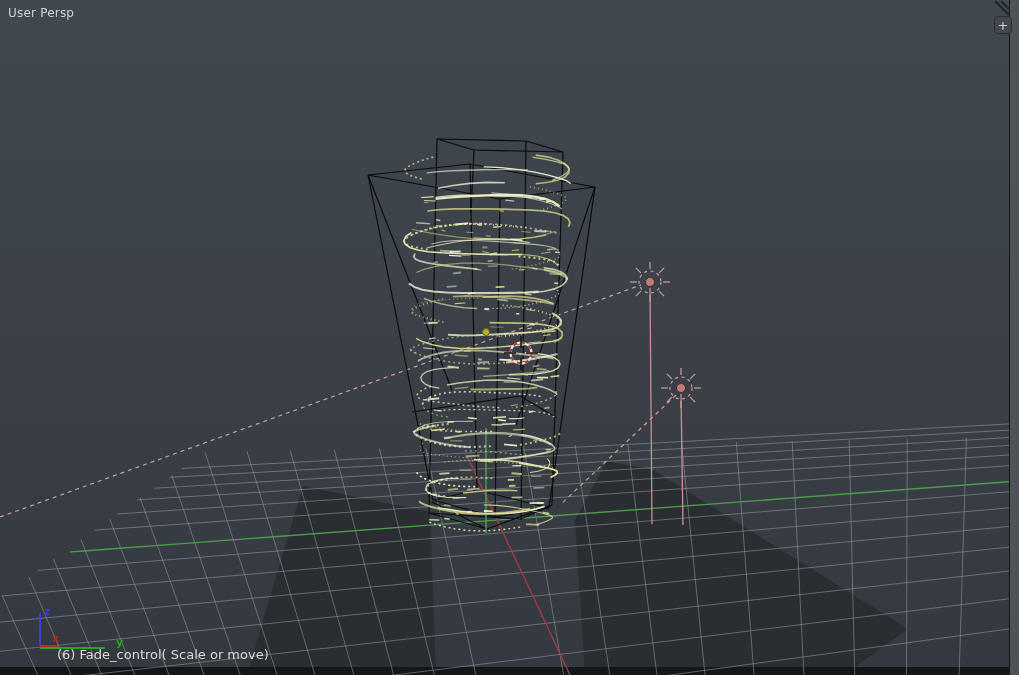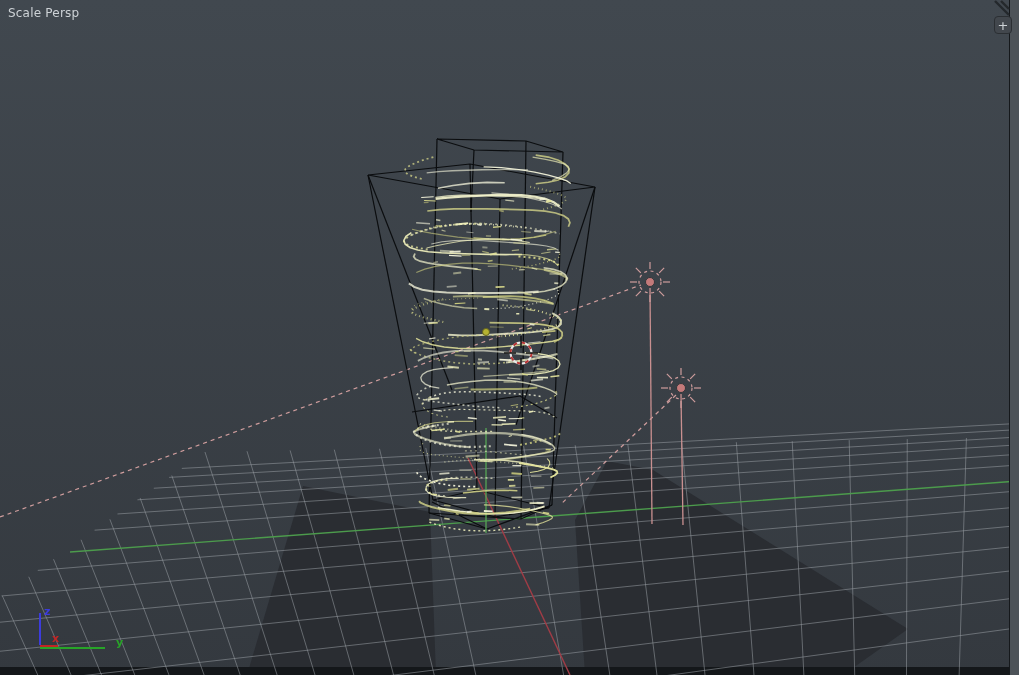--- a/index.html
+++ b/index.html
@@ -350,22 +350,23 @@
         <line x1="521" y1="358" x2="521" y2="370" stroke="#141414" stroke-width="1.5"></line>
         <line x1="521" y1="348" x2="521" y2="336" stroke="#141414" stroke-width="1.5"></line>
       </g>
       <g>
         <line x1="40" y1="613" x2="40" y2="645" stroke="#3c3cdc" stroke-width="2"></line>
         <line x1="40" y1="646" x2="58" y2="646" stroke="#c22525" stroke-width="2"></line>
         <line x1="40" y1="648" x2="105" y2="648" stroke="#28a428" stroke-width="2"></line>
       </g>
     </svg>
 
-  <div id="view-label" class="overlay">Scale Persp</div>
-
+  <div id="view-label" class="overlay">User Persp</div>
+
+  <div id="status-text" class="overlay">(6) Fade_control( Scale or move)</div>
 
   <span id="gz-z" class="gz">z</span>
   <span id="gz-x" class="gz">x</span>
   <span id="gz-y" class="gz">y</span>
 
   <div id="right-strip"></div>
   <svg id="corner-grip">
       <line x1="3" y1="1" x2="17" y2="15" stroke="#24282c" stroke-width="2.4"></line>
       <line x1="9" y1="1" x2="17" y2="9" stroke="#24282c" stroke-width="2.4"></line>
     </svg>

